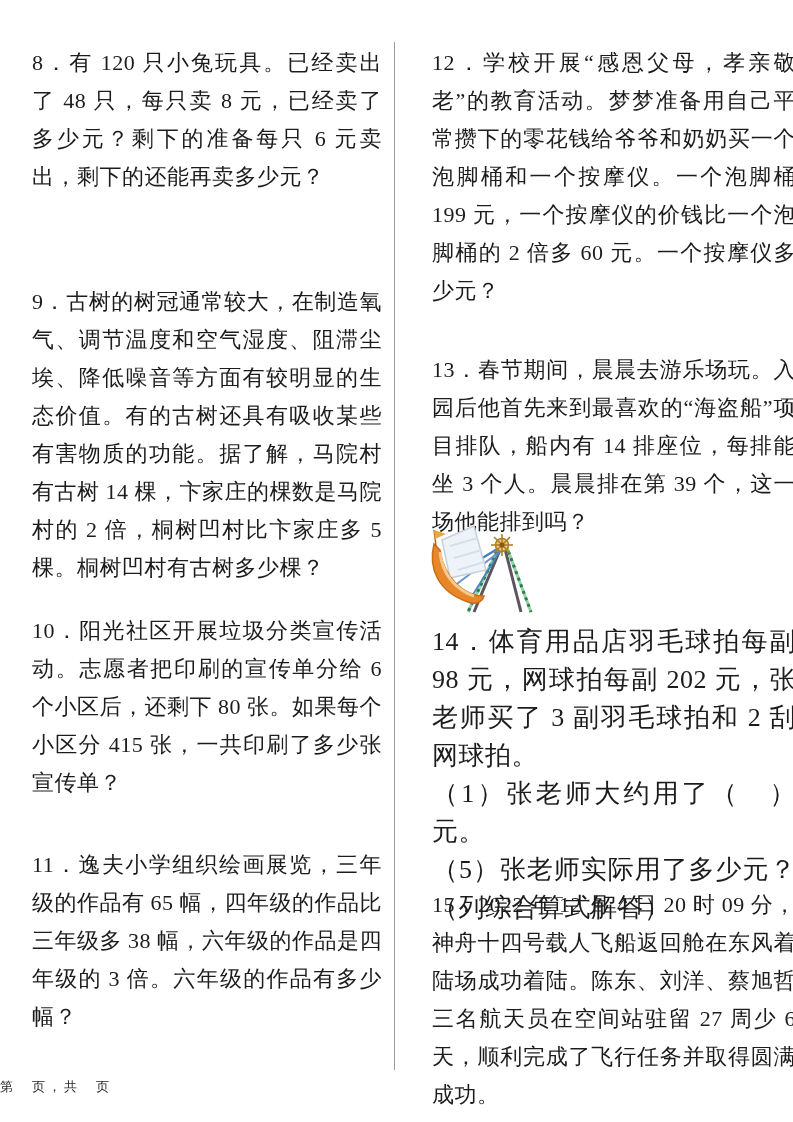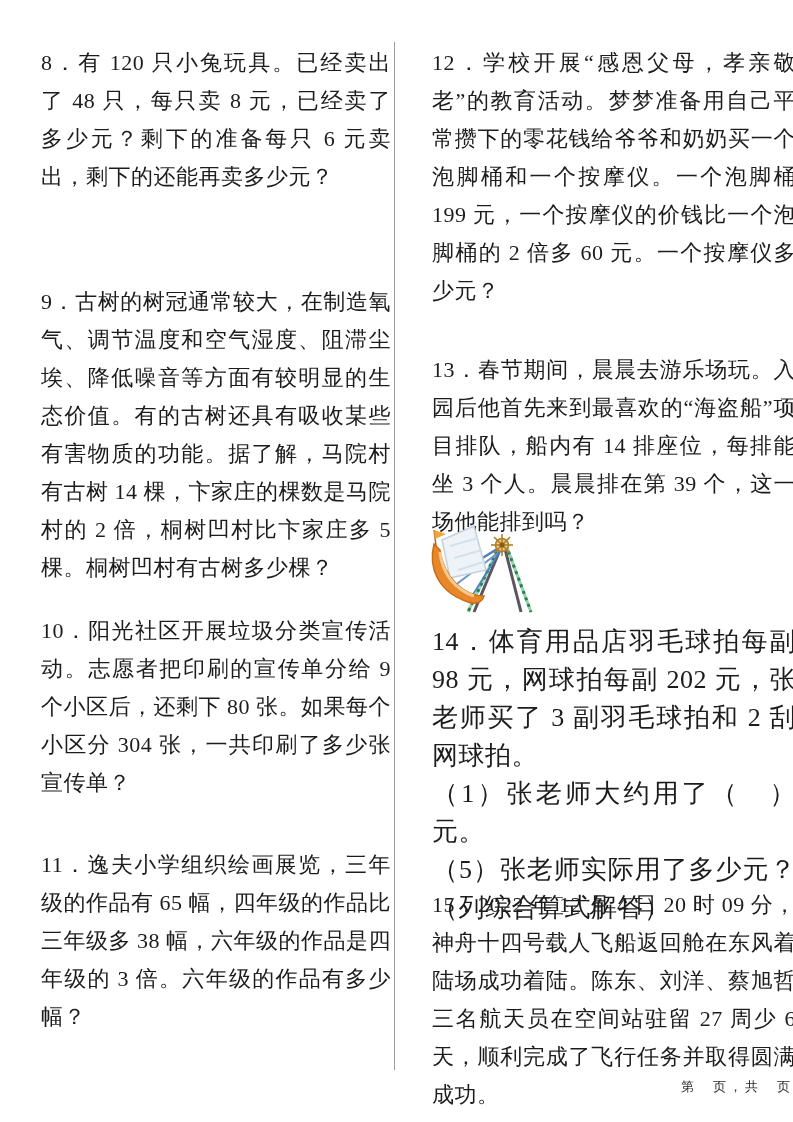--- a/index.html
+++ b/index.html
@@ -22,21 +22,21 @@
     top: 42px;
     width: 1px;
     height: 1028px;
     background: #9a9a9a;
   }
   .col {
     position: absolute;
     top: 0;
     height: 1122px;
   }
-  .col-left  { left: 41px;  width: 350px; }
+  .col-left  { left: 32px;  width: 350px; }
   .col-right { left: 432px; width: 364px; }
   .problem {
     position: absolute;
     margin: 0;
     width: 100%;
     font-size: 22px;
     line-height: 38px;
     text-align: justify;
     letter-spacing: 0.5px;
   }
@@ -53,38 +53,38 @@
     left: -8px;
     top: 512px;
     width: 130px;
     height: 104px;
   }
   .footer {
     position: absolute;
     left: 0;
     right: 0;
     top: 1078px;
-    text-align: right;
+    text-align: left;
     font-size: 13px;
     letter-spacing: 3px;
     color: #2a2a2a;
     font-family: Liberation Mono, monospace;
   }
 </style>
 </head>
 <body>
 
 <div class="page">
 
   <div class="divider"></div>
 
   <div class="col col-left">
     <p class="problem" style="top:44px">8．有 120 只小兔玩具。已经卖出了 48 只，每只卖 8 元，已经卖了多少元？剩下的准备每只 6 元卖出，剩下的还能再卖多少元？</p>
     <p class="problem" style="top:283px">9．古树的树冠通常较大，在制造氧气、调节温度和空气湿度、阻滞尘埃、降低噪音等方面有较明显的生态价值。有的古树还具有吸收某些有害物质的功能。据了解，马院村有古树 14 棵，卞家庄的棵数是马院村的 2 倍，桐树凹村比卞家庄多 5 棵。桐树凹村有古树多少棵？</p>
-    <p class="problem" style="top:612px">10．阳光社区开展垃圾分类宣传活动。志愿者把印刷的宣传单分给 9 个小区后，还剩下 80 张。如果每个小区分 304 张，一共印刷了多少张宣传单？</p>
+    <p class="problem" style="top:612px">10．阳光社区开展垃圾分类宣传活动。志愿者把印刷的宣传单分给 6 个小区后，还剩下 80 张。如果每个小区分 415 张，一共印刷了多少张宣传单？</p>
     <p class="problem" style="top:846px">11．逸夫小学组织绘画展览，三年级的作品有 65 幅，四年级的作品比三年级多 38 幅，六年级的作品是四年级的 3 倍。六年级的作品有多少幅？</p>
   </div>
 
   <div class="col col-right">
     <p class="problem" style="top:44px">12．学校开展“感恩父母，孝亲敬老”的教育活动。梦梦准备用自己平常攒下的零花钱给爷爷和奶奶买一个泡脚桶和一个按摩仪。一个泡脚桶 199 元，一个按摩仪的价钱比一个泡脚桶的 2 倍多 60 元。一个按摩仪多少元？</p>
     <p class="problem" style="top:351px">13．春节期间，晨晨去游乐场玩。入园后他首先来到最喜欢的“海盗船”项目排队，船内有 14 排座位，每排能坐 3 个人。晨晨排在第 39 个，这一场他能排到吗？</p>
 
     <svg class="ship" viewBox="0 0 130 104" aria-hidden="true">
 
       <line x1="78" y1="33" x2="50" y2="100" stroke="#5a5560" stroke-width="3"></line>

